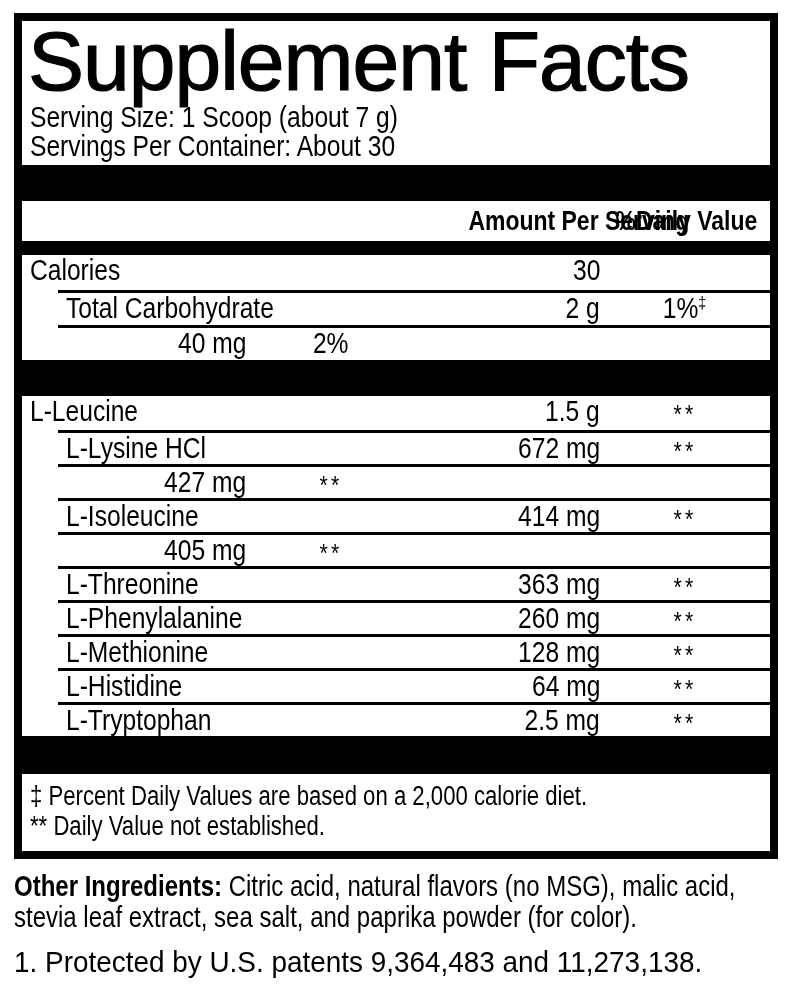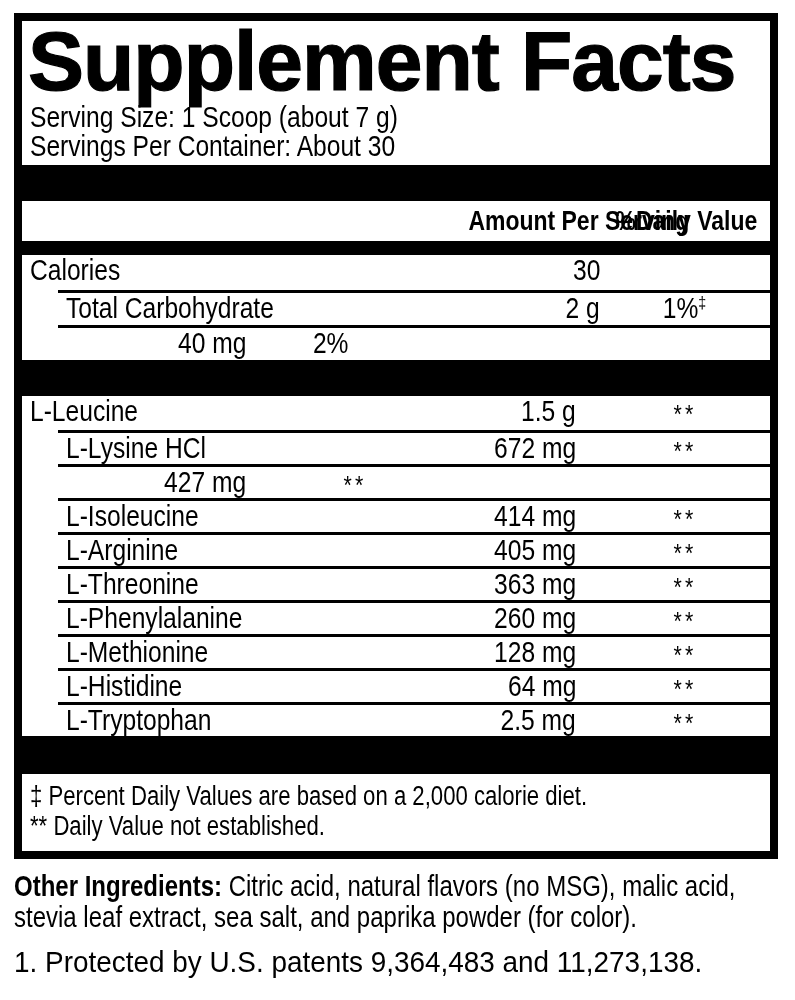--- a/index.html
+++ b/index.html
@@ -15,21 +15,21 @@
   .cxr { display: inline-block; transform: scaleX(0.82); transform-origin: 100% 50%; white-space: nowrap; }
   .cxc { display: inline-block; transform: scaleX(0.82); transform-origin: 50% 50%; white-space: nowrap; }
 
   .sf-box {
     margin: 13px 17px 0 14px;
     border: 8px solid #000;
     background: #fff;
   }
   .sf-title {
     font-size: 84px;
-    font-weight: bold;
+    font-weight: normal;
     line-height: 76px;
     letter-spacing: -1px;
     white-space: nowrap;
     padding: 2px 0 0 6px;
     -webkit-text-stroke: 1.2px #000;
   }
   .serving-block {
     padding: 3px 0 5px 8px;
     font-size: 30px;
     line-height: 29px;
@@ -45,21 +45,21 @@
     height: 40px; padding-left: 0;
     font-size: 28px; font-weight: bold;
   }
   .row {
     display: flex; align-items: flex-start;
     padding-left: 8px;
     font-size: 30px;
     line-height: 1;
   }
   .row.nut { height: 35px; }
-  .row.aa  { height: 34px; gap: 24px; }
+  .row.aa  { height: 34px; }
   .sec .row + .row { border-top: 3px solid #000; margin-left: 36px; }
 
   .cell-name { flex: 1; overflow: visible; }
   .cell-amt  { width: 180px; text-align: right; }
   .cell-dv   { width: 170px; text-align: center; }
   .stars { letter-spacing: 4px; font-size: 26px; position: relative; top: 2px; }
   sup.dagger { font-size: 0.58em; vertical-align: 10px; letter-spacing: 0; }
 
   .footnotes {
     padding: 7px 8px 10px;
@@ -140,21 +140,20 @@
     <div class="row aa">
       <span class="cell-amt"><span class="cxr">427 mg</span></span>
       <span class="cell-dv"><span class="cxc stars">**</span></span>
     </div>
     <div class="row aa">
       <span class="cell-name"><span class="cx">L-Isoleucine</span></span>
       <span class="cell-amt"><span class="cxr">414 mg</span></span>
       <span class="cell-dv"><span class="cxc stars">**</span></span>
     </div>
     <div class="row aa">
-      <span class="cell-name"><span class="cx">L-Arginine</span></span>
       <span class="cell-amt"><span class="cxr">405 mg</span></span>
       <span class="cell-dv"><span class="cxc stars">**</span></span>
     </div>
     <div class="row aa">
       <span class="cell-name"><span class="cx">L-Threonine</span></span>
       <span class="cell-amt"><span class="cxr">363 mg</span></span>
       <span class="cell-dv"><span class="cxc stars">**</span></span>
     </div>
     <div class="row aa">
       <span class="cell-name"><span class="cx">L-Phenylalanine</span></span>

